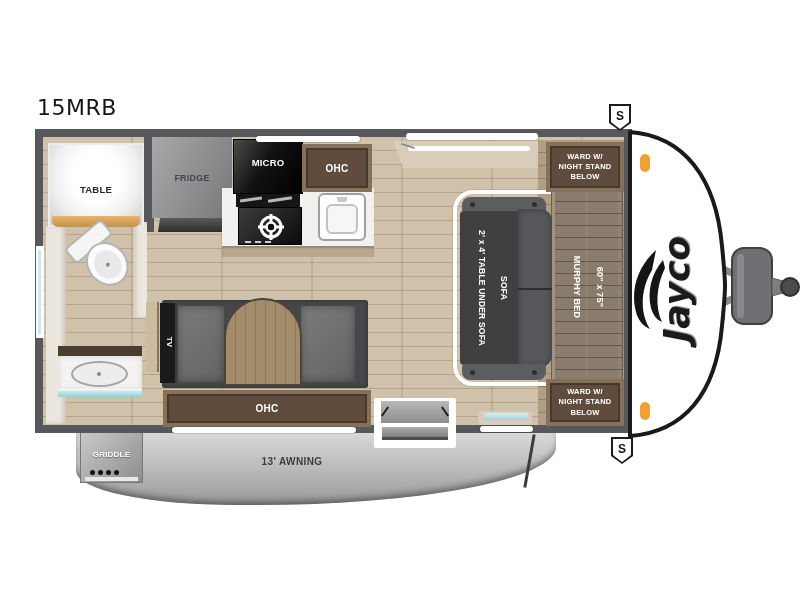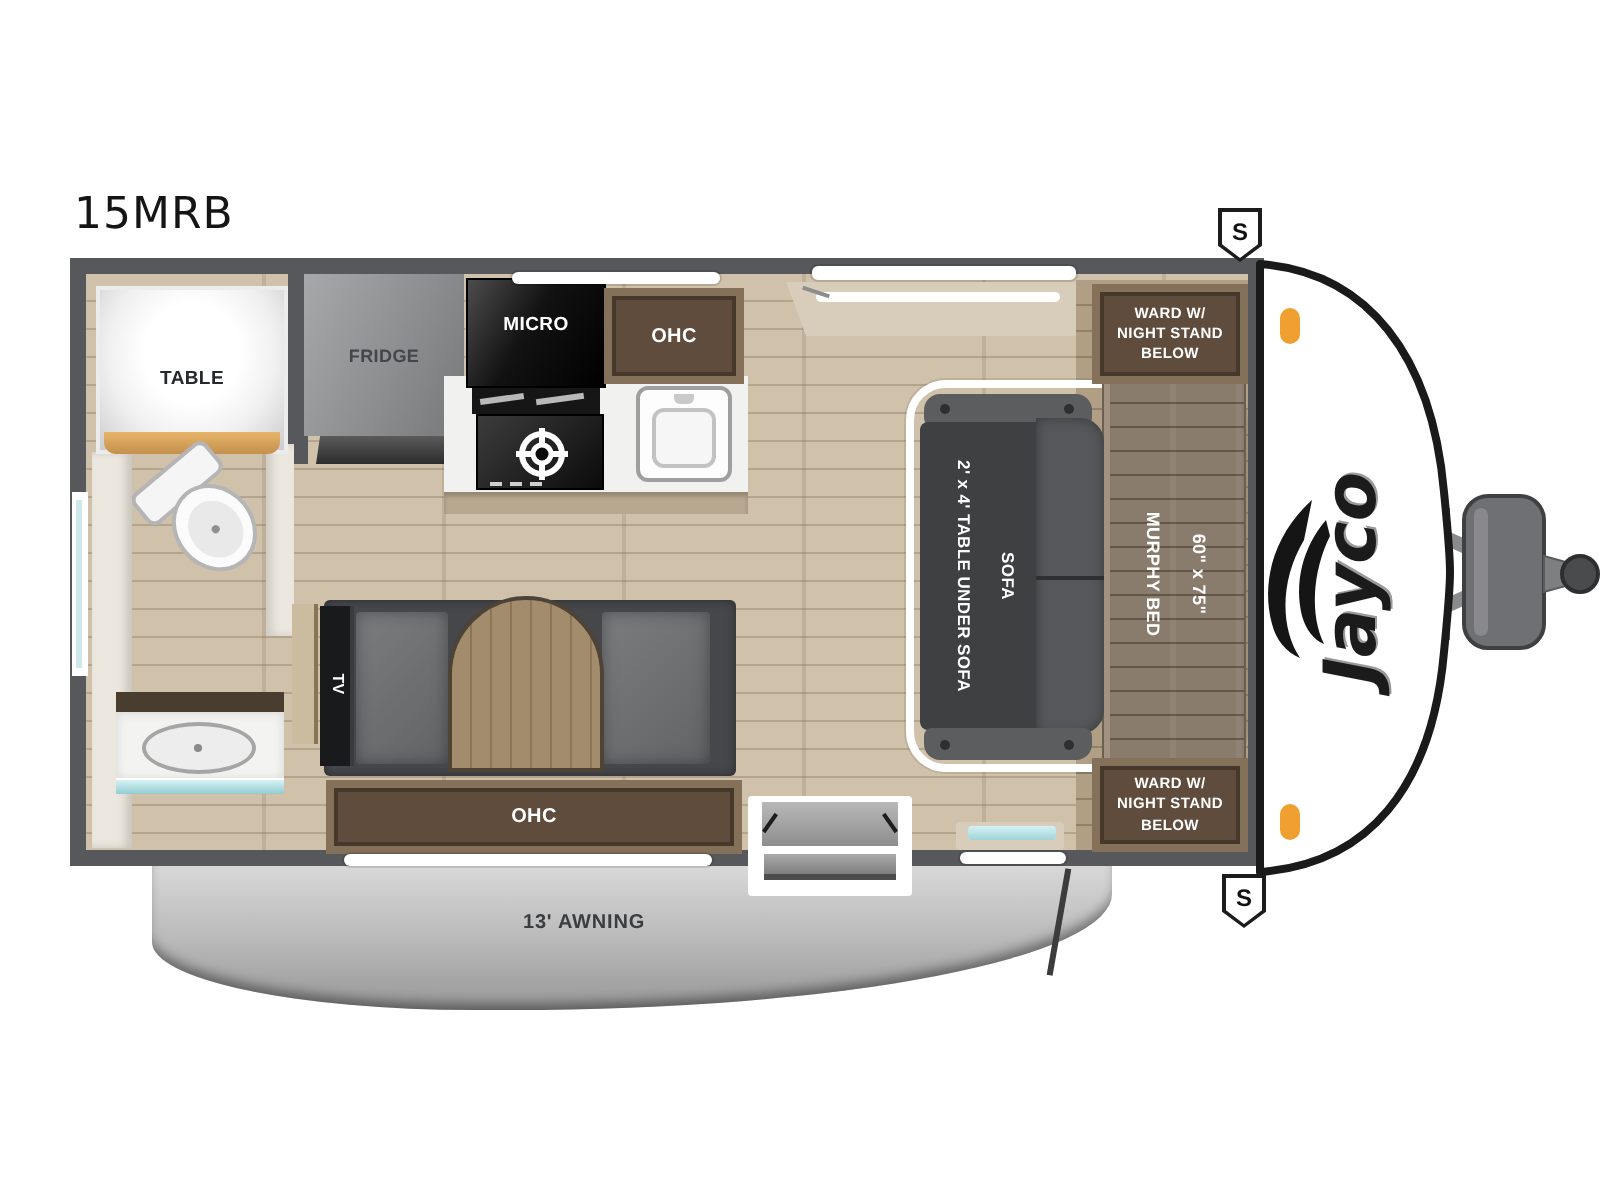--- a/index.html
+++ b/index.html
@@ -40,20 +40,28 @@
 
 <div class="stage">
 
   <div class="abs" style="left:37px;top:95px;font-family:'DejaVu Sans',sans-serif;font-size:22px;color:#151515;letter-spacing:.5px;">15MRB</div>
 
   <div class="abs" style="left:76px;top:433px;width:480px;height:72px;background:linear-gradient(180deg,#d8d8d8 0%,#bdbdbd 45%,#989898 100%);border-bottom-left-radius:160px 34px;border-bottom-right-radius:300px 58px;box-shadow:inset 0 -5px 6px -2px rgba(0,0,0,.4);">
     <div class="abs" style="left:452px;top:1px;width:3px;height:54px;background:#3c3c3c;transform:rotate(10deg);"></div>
   </div>
   <div class="abs lbl dk" style="left:76px;top:456px;width:432px;font-size:10px;letter-spacing:.4px;">13' AWNING</div>
 
+  <div class="abs" style="left:80px;top:432px;width:63px;height:51px;background:linear-gradient(135deg,#c9c9c9,#8d8d8d);border:1px solid #767676;">
+    <div class="abs lbl" style="left:0;top:17px;width:61px;font-size:8px;text-shadow:0 1px 1px rgba(0,0,0,.4);">GRIDDLE</div>
+    <div class="abs" style="left:9px;top:37px;width:5px;height:5px;border-radius:50%;background:#111;"></div>
+    <div class="abs" style="left:17px;top:37px;width:5px;height:5px;border-radius:50%;background:#111;"></div>
+    <div class="abs" style="left:25px;top:37px;width:5px;height:5px;border-radius:50%;background:#111;"></div>
+    <div class="abs" style="left:33px;top:37px;width:5px;height:5px;border-radius:50%;background:#111;"></div>
+    <div class="abs" style="left:4px;top:44px;width:53px;height:4px;background:#e8e8e8;"></div>
+  </div>
 
   <div class="abs" style="left:35px;top:129px;width:597px;height:304px;background:#57585b;"></div>
   <div class="abs floor" style="left:43px;top:137px;width:581px;height:288px;"></div>
 
   <div class="abs" style="left:144px;top:137px;width:10px;height:95px;background:#57585b;"></div>
   <div class="abs" style="left:46px;top:226px;width:20px;height:198px;background:#ebe7de;box-shadow:inset -3px 0 4px rgba(0,0,0,.15);"></div>
   <div class="abs" style="left:133px;top:222px;width:14px;height:96px;background:#ebe7de;box-shadow:inset 3px 0 4px rgba(0,0,0,.12);"></div>
 
   <div class="abs" style="left:48px;top:143px;width:96px;height:84px;background:radial-gradient(ellipse at 50% 40%, #ffffff 35%, #f0f0f0 62%, #c8c8c8 100%);box-shadow:inset 0 0 0 2px #ececec;"></div>
   <div class="abs" style="left:52px;top:216px;width:88px;height:11px;background:linear-gradient(180deg,#e7b469,#c3914e);border-radius:0 0 6px 6px;"></div>

